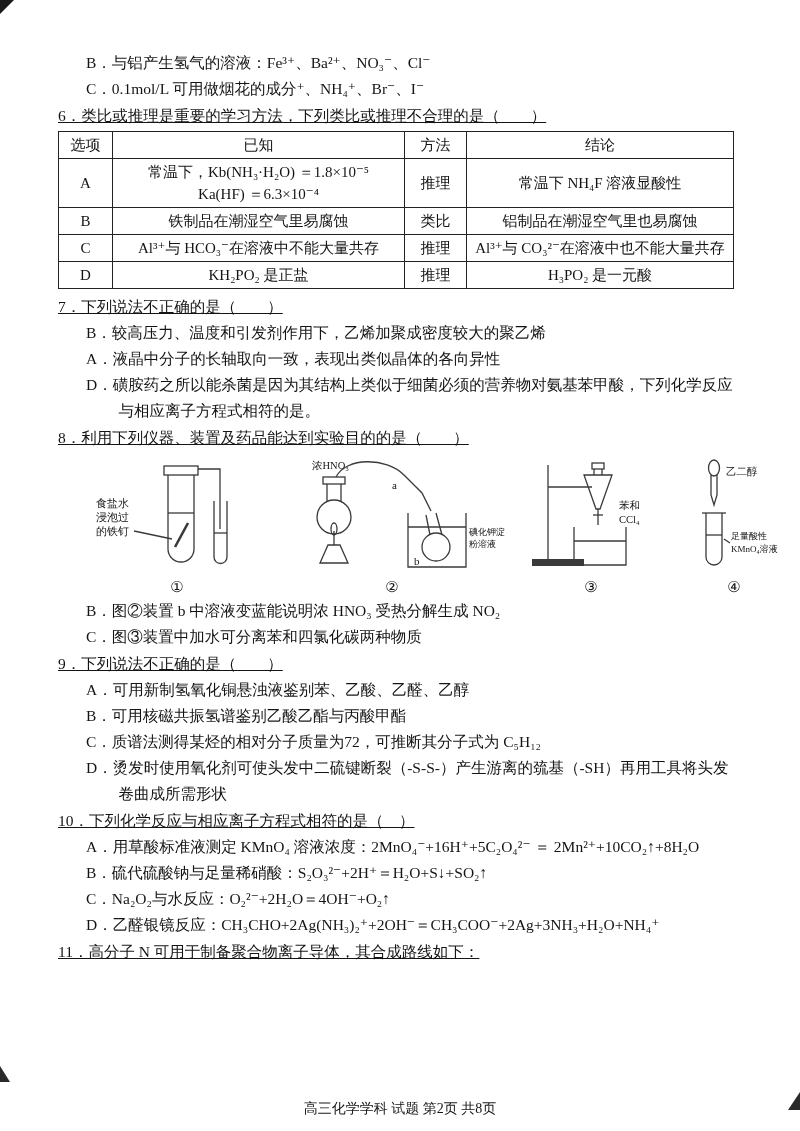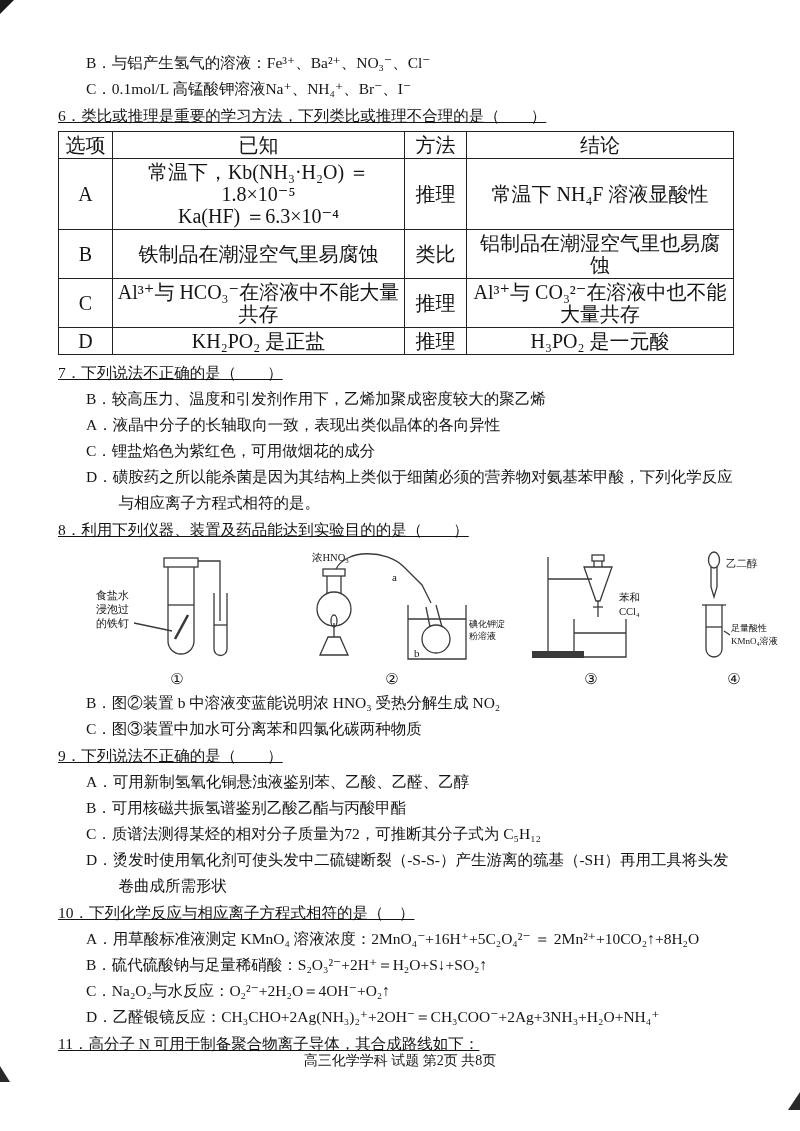--- a/index.html
+++ b/index.html
@@ -18,21 +18,21 @@
     margin-left: 28px;
     padding-left: 2.1em;
     text-indent: -2.1em;
   }
   .stem { line-height: 27px; text-decoration: underline; }
   
   table.q6 {
     border-collapse: collapse;
     width: 100%;
     margin: 2px 8px 4px 0;
-    font-size: 20px;
+    font-size: 15px;
     text-align: center;
   }
   table.q6 th, table.q6 td {
     border: 1px solid #222;
     padding: 2px 4px;
     line-height: 22px;
     font-weight: normal;
   }
   td.preline { white-space: pre-line; }
   
@@ -44,37 +44,37 @@
   }
   .panel { display: flex; flex-direction: column; align-items: center; }
   .panel svg { display: block; }
   .circled-num { font-size: 15px; line-height: 18px; margin-top: 1px; }
   svg text { fill: #141414; font-family: "Liberation Serif", "DejaVu Serif", serif; }
   .sketch { stroke: #3a3a3a; fill: none; stroke-width: 1.3; }
   
   .footer {
     position: absolute;
     left: 0; right: 0;
-    top: 1052px;
+    top: 1100px;
     text-align: center;
     font-size: 14px;
   }
   .corner { position: absolute; width: 0; height: 0; }
   .corner-tl { left: 0; top: 0; border-top: 14px solid #1a1a1a; border-right: 14px solid transparent; }
   .corner-bl { left: 0; top: 1066px; border-bottom: 16px solid #2a2a2a; border-right: 10px solid transparent; height: 0; }
   .corner-br { right: 0; top: 1092px; border-bottom: 18px solid #2a2a2a; border-left: 12px solid transparent; }
 </style>
 </head>
 <body>
 
 <div class="content">
 
   <div>
     <div class="opt">B．与铝产生氢气的溶液：Fe³⁺、Ba²⁺、NO₃⁻、Cl⁻</div>
-    <div class="opt">C．0.1mol/L 高锰酸钾溶液Na⁺、NH₄⁺、Br⁻、I⁻</div>
+    <div class="opt">C．0.1mol/L 可用做烟花的成分⁺、NH₄⁺、Br⁻、I⁻</div>
   </div>
 
   <div class="stem">6．类比或推理是重要的学习方法，下列类比或推理不合理的是（　　）</div>
   <table class="q6">
     <colgroup>
         <col style="width:54px">
         <col style="width:292px">
         <col style="width:62px">
         <col>
       </colgroup>
@@ -109,21 +109,20 @@
       <td>KH₂PO₂ 是正盐</td>
       <td>推理</td>
       <td>H₃PO₂ 是一元酸</td>
     </tr>
   </tbody>
     </table>
 
   <div class="stem">7．下列说法不正确的是（　　）</div>
   <div class="opt">B．较高压力、温度和引发剂作用下，乙烯加聚成密度较大的聚乙烯</div>
   <div class="opt">A．液晶中分子的长轴取向一致，表现出类似晶体的各向异性</div>
-  <div class="opt">C．锂盐焰色为紫红色，可用做烟花的成分</div>
   <div class="opt">D．磺胺药之所以能杀菌是因为其结构上类似于细菌必须的营养物对氨基苯甲酸，下列化学反应与相应离子方程式相符的是。</div>
 
   <div class="stem">8．利用下列仪器、装置及药品能达到实验目的的是（　　）</div>
 
   <div class="figure-row">
 
     <div class="panel">
       <svg width="170" height="122" viewBox="0 0 170 122">
         <text x="4" y="52" font-size="11">食盐水</text>
         <text x="4" y="66" font-size="11">浸泡过</text>

